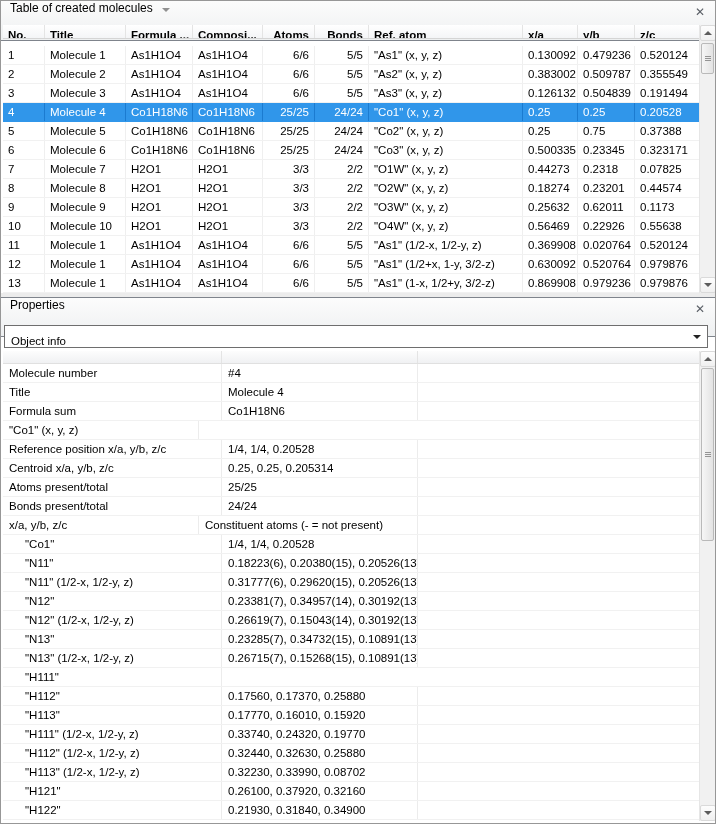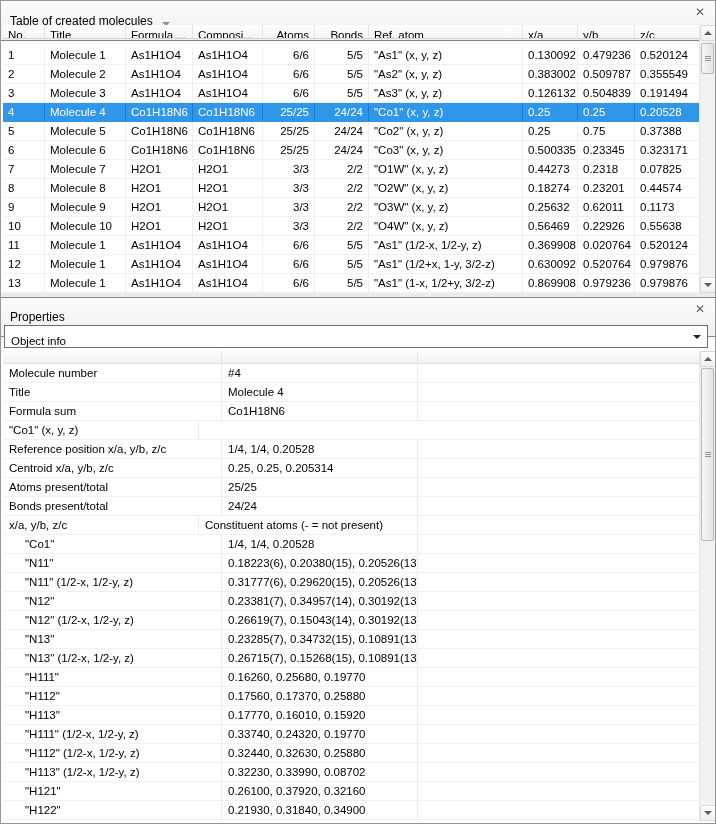--- a/index.html
+++ b/index.html
@@ -6,31 +6,31 @@
   .window{
     position:relative;width:714px;height:822px;border:1px solid #979797;
     background:#f0f0f0;overflow:hidden;
     font-family:"Liberation Sans","DejaVu Sans",sans-serif;font-size:11.5px;color:#000;
   }
   
   .titlebar{
     position:absolute;left:0;right:0;height:40px;
     background:linear-gradient(#fcfcfc,#eef0f1);
     border-bottom:1px solid #7f848c;
-    display:flex;align-items:center;padding:0 9px;box-sizing:border-box;
+    display:flex;padding:0 9px;box-sizing:border-box;
   }
   .titlebar .title{font-size:12px;}
   .chev{width:0;height:0;border-left:4px solid transparent;border-right:4px solid transparent;
     border-top:4px solid #909090;margin-left:9px;margin-top:7px;}
   .closebox{position:absolute;right:7px;top:3px;width:16px;height:16px;
     color:#5a5f66;font-size:12px;font-weight:bold;text-align:center;line-height:16px;cursor:default;}
   
   .mol-panel{position:absolute;left:0;top:0;width:714px;height:292px;background:#fff;}
   .thead{position:absolute;left:2px;top:24px;width:696px;height:14px;display:flex;
-    background:linear-gradient(#ffffff,#f4f5f7);border-bottom:1px solid #d5d5d5;box-sizing:border-box;}
+    background:linear-gradient(#ffffff,#f4f5f7);border-bottom:1px solid #d5d5d5;box-sizing:border-box;font-weight:bold;}
   .hcell{box-sizing:border-box;padding:0 5px;line-height:20px;border-right:1px solid #e4e4e4;
     overflow:hidden;white-space:nowrap;}
   .tbody{position:absolute;left:2px;top:45px;width:696px;}
   .trow{display:flex;height:19px;border-bottom:1px solid #f1f1f1;box-sizing:border-box;background:#fff;}
   .tcell{box-sizing:border-box;padding:0 5px;line-height:18px;border-right:1px solid #efefef;
     overflow:hidden;white-space:nowrap;}
   .right{text-align:right;}
   .c0{width:42px}.c1{width:81px}.c2{width:67px}.c3{width:70px}.c4{width:52px}
   .c5{width:54px}.c6{width:154px}.c7{width:55px}.c8{width:57px}.c9{flex:1;border-right:none;}
   .trow.selected{background:var(--selection,#3096ea);color:#fff;border-bottom-color:var(--selection,#3096ea);}
@@ -354,21 +354,20 @@
           <div class="pcell p1">0.23285(7), 0.34732(15), 0.10891(13)</div>
           <div class="pcell p2"></div>
         </div>
         <div class="prow">
           <div class="pcell p0 ind">"N13" (1/2-x, 1/2-y, z)</div>
           <div class="pcell p1">0.26715(7), 0.15268(15), 0.10891(13)</div>
           <div class="pcell p2"></div>
         </div>
         <div class="prow">
           <div class="pcell p0 ind">"H111"</div>
-          <div class="pcell p1">0.16260, 0.25680, 0.19770</div>
           <div class="pcell p2"></div>
         </div>
         <div class="prow">
           <div class="pcell p0 ind">"H112"</div>
           <div class="pcell p1">0.17560, 0.17370, 0.25880</div>
           <div class="pcell p2"></div>
         </div>
         <div class="prow">
           <div class="pcell p0 ind">"H113"</div>
           <div class="pcell p1">0.17770, 0.16010, 0.15920</div>

